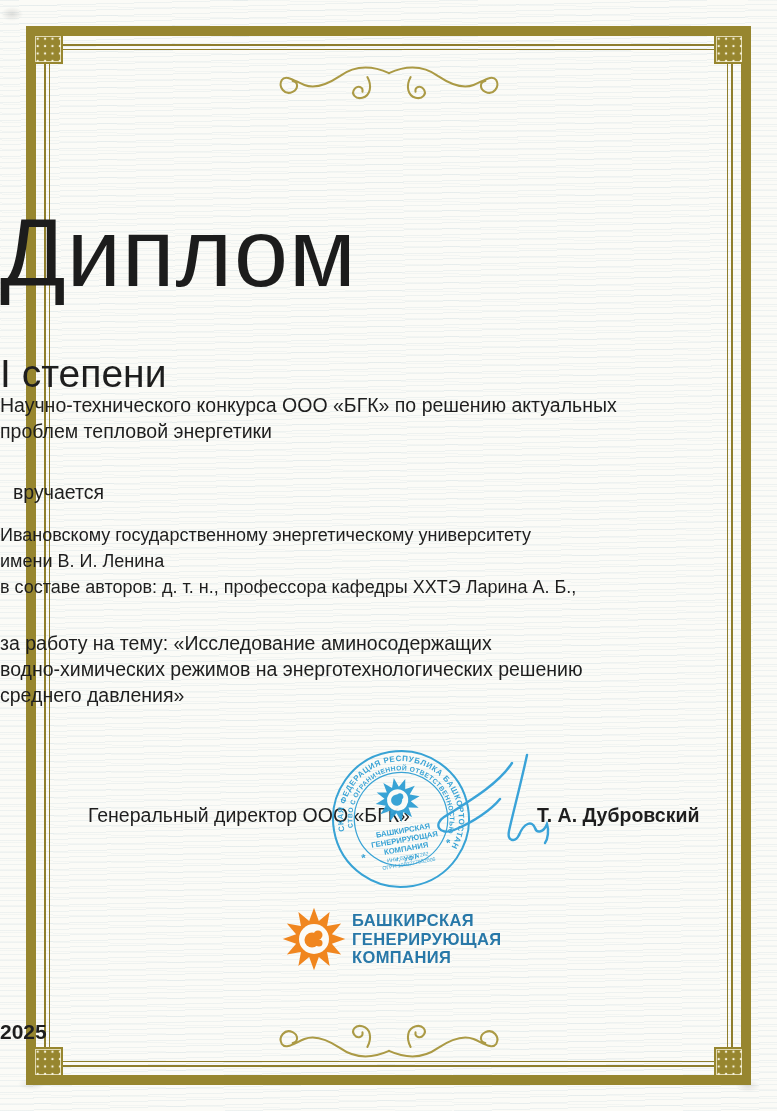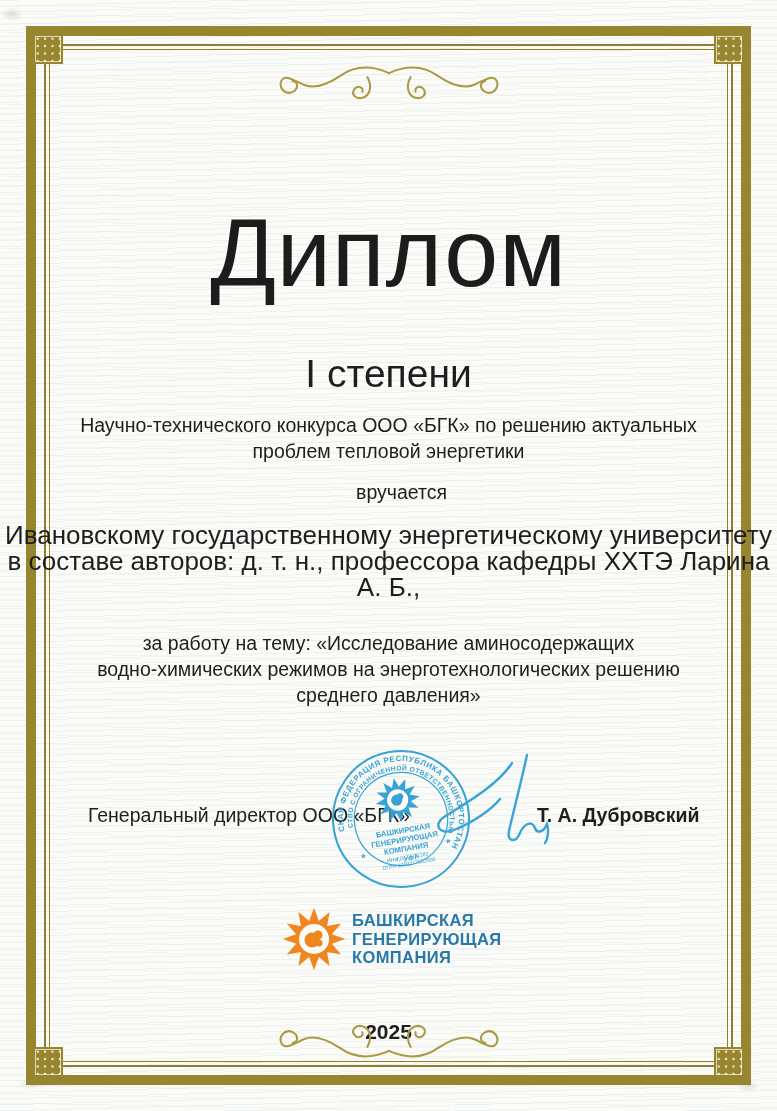--- a/index.html
+++ b/index.html
@@ -26,26 +26,26 @@
     box-shadow: inset 0 0 0 2px #97862f, inset 0 0 0 3px rgba(250,246,225,.75);
   }
   .corner.tl{top:34px;left:33px;}  .corner.tr{top:34px;right:33px;}
   .corner.bl{bottom:34px;left:33px;} .corner.br{bottom:34px;right:33px;}
   
   .orn{position:absolute;left:50%;transform:translateX(-50%);width:236px;height:48px;}
   .orn.top{top:56px;}
   .orn.bottom{top:1020px;transform:translateX(-50%) scale(1,-1);}
   .orn svg{width:100%;height:100%;display:block;}
   
-  .center{position:absolute;left:0;width:100%;text-align:center;}
+  .center{position:absolute;left:0;width:100%;text-align:left;}
   .title{top:202px;font-size:97px;line-height:1.05;letter-spacing:1px;color:#1c1c1c;}
   .degree{top:352px;font-size:39px;}
-  .contest{top:412px;font-size:19.5px;line-height:26px;}
+  .contest{top:392px;font-size:19.5px;line-height:26px;}
   .presented{top:481px;font-size:19.5px;margin-left:13px;}
-  .recipient{top:523px;font-size:26px;line-height:25.8px;}
+  .recipient{top:523px;font-size:18px;line-height:25.8px;}
   .work{top:630px;font-size:19.5px;line-height:26px;}
   .year{top:1020px;font-size:21px;font-weight:700;}
   
   .sig-label{position:absolute;left:88px;top:804px;font-size:19.5px;z-index:1;}
   .sig-name{position:absolute;left:537px;top:804px;font-size:19.5px;z-index:1;font-weight:bold;}
   .stamp{position:absolute;left:330px;top:748px;width:142px;height:142px;z-index:2;transform:rotate(-10deg);opacity:.95;}
   .stamp svg{width:100%;height:100%;display:block;}
   .signature{position:absolute;left:424px;top:751px;width:132px;height:118px;z-index:3;}
   .signature svg{width:100%;height:100%;display:block;}
   
@@ -84,20 +84,21 @@
 
   <div class="center contest">
     <div>Научно-технического конкурса ООО «БГК» по решению актуальных</div>
     <div>проблем тепловой энергетики</div>
   </div>
 
   <div class="center presented">вручается</div>
 
   <div class="center recipient">
     <div>Ивановскому государственному энергетическому университету</div>
+    <div>имени В. И. Ленина</div>
     <div>в составе авторов: д. т. н., профессора кафедры ХХТЭ Ларина А. Б.,</div>
   </div>
 
   <div class="center work">
     <div>за работу на тему: «Исследование аминосодержащих</div>
     <div>водно-химических режимов на энерготехнологических решению</div>
     <div>среднего давления»</div>
   </div>
 
   <div class="sig-label">Генеральный директор ООО «БГК»</div>

